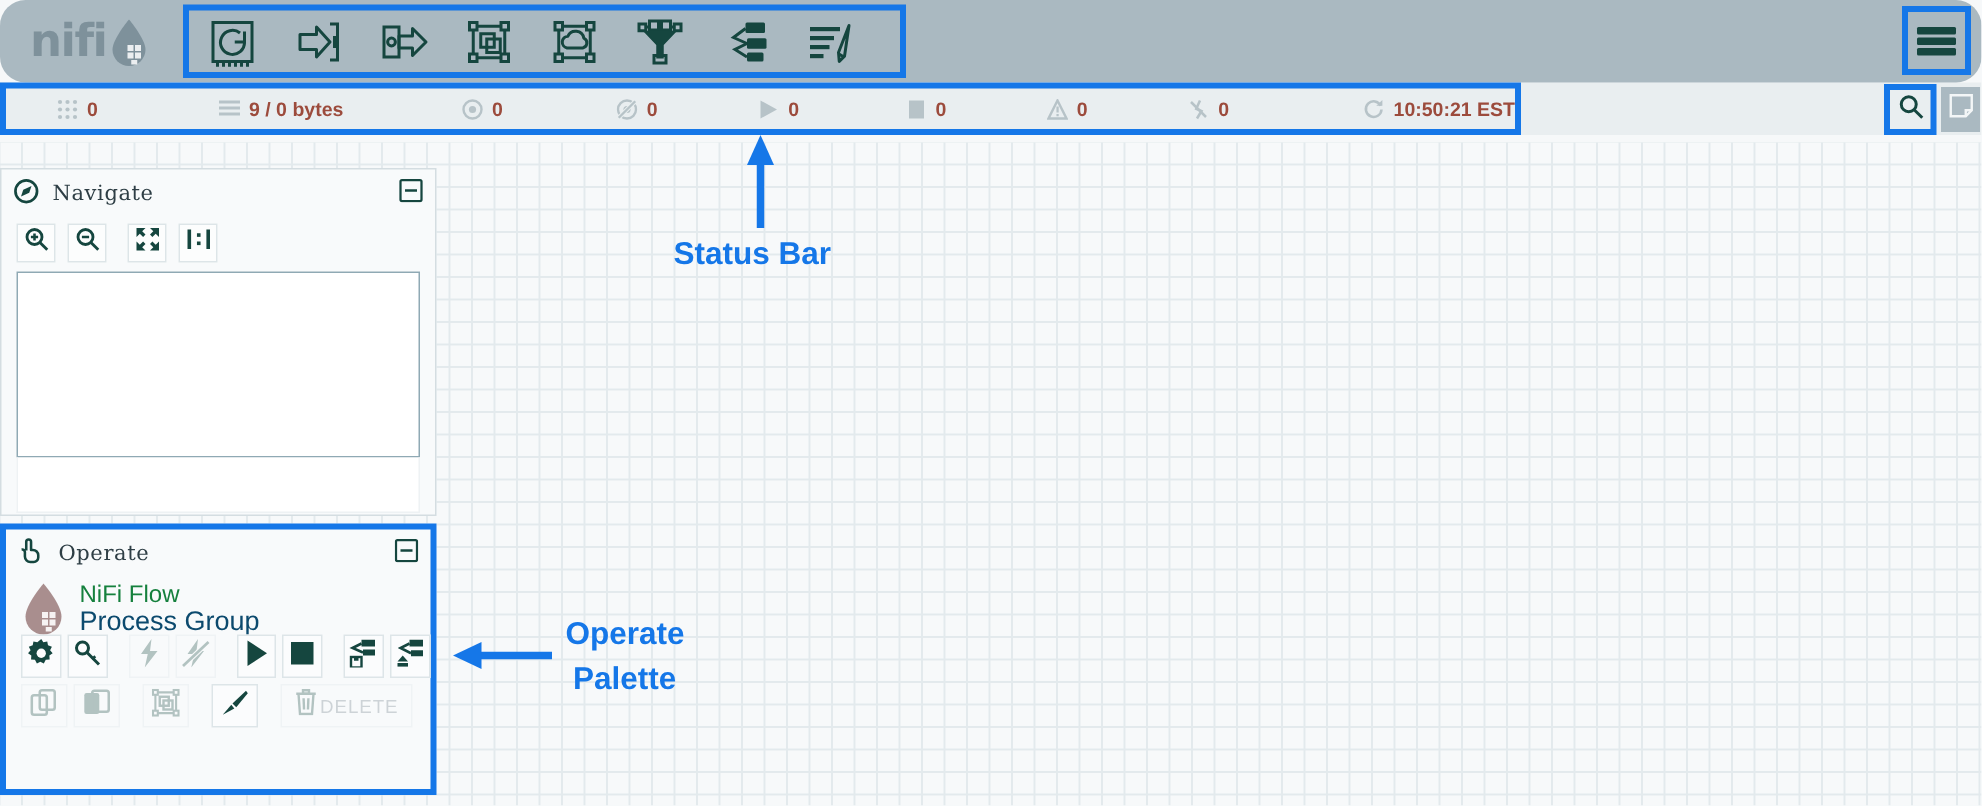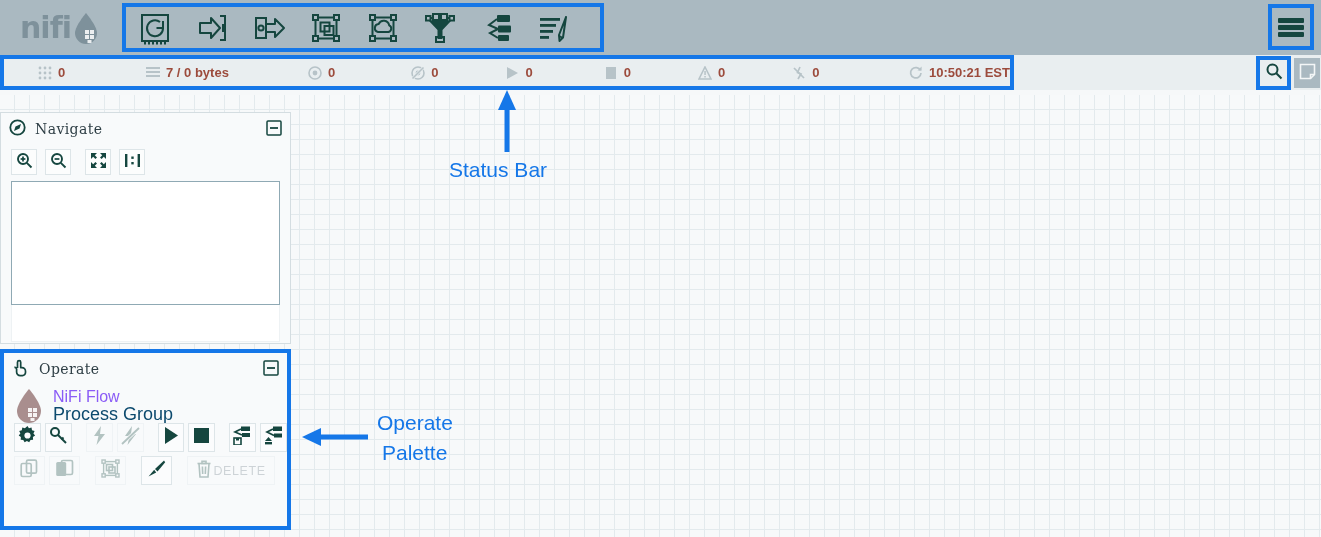--- a/index.html
+++ b/index.html
@@ -16,20 +16,21 @@
     background-image:
       linear-gradient(to right, #e3eaed 1px, transparent 1px),
       linear-gradient(to bottom, #e3eaed 1px, transparent 1px);
     background-size:15px 15px;
     background-position:-1px -1px;
   }
   
   #header{
     position:absolute;left:0;top:0;width:1321px;height:55px;
     background:#aab9c1;
+    border-radius:17px;
   }
   #logo{
     position:absolute;left:20px;top:6px;width:100px;height:44px;
     display:flex;align-items:center;
   }
   #logo .word{
     font-family:"DejaVu Sans", sans-serif;
     font-weight:bold;font-size:30px;letter-spacing:-1px;
     color:#7e919b;line-height:1;
   }
@@ -81,21 +82,21 @@
   }
   #notes-btn{
     position:absolute;left:1294px;top:58px;width:26px;height:30px;
     display:flex;align-items:center;justify-content:center;cursor:pointer;
     background:#aab9c1;
   }
   
   .anno{
     position:absolute;color:#1577e8;
     font-family:"Liberation Sans", sans-serif;
-    font-weight:normal;font-size:21px;white-space:nowrap;
+    font-weight:bold;font-size:21px;white-space:nowrap;
   }
   
   #navigate-panel{
     position:absolute;left:0;top:112px;width:291px;height:232px;
     background:#f8fafb;border:1px solid #d4dde1;box-sizing:border-box;
   }
   .panel-head{
     display:flex;align-items:center;height:32px;padding:0 8px;
     color:#2e3e45;font-size:14px;
     font-family:"DejaVu Serif", serif;
@@ -114,21 +115,21 @@
   #nav-footer{
     margin:0 10px;height:36px;background:#ffffff;border:1px solid #eef2f4;border-top:none;
   }
   
   #operate-panel{
     position:absolute;left:0;top:349px;width:291px;height:181px;
     background:#f8fafb;border:4px solid #1577e8;box-sizing:border-box;
   }
   #op-entity{display:flex;align-items:center;padding:2px 0 0 10px;}
   #op-entity .ent-drop{width:30px;height:36px;position:relative;margin-right:9px;}
-  #op-entity .ent-txt .name{font-size:16px;color:#8b5cf6;line-height:18px;}
+  #op-entity .ent-txt .name{font-size:16px;color:#15803d;line-height:18px;}
   #op-entity .ent-txt .type{font-size:18px;color:#0c4a6e;line-height:16px;}
   #op-uuid{
     padding:4px 0 5px 10px;color:#9c4b3c;font-size:12.5px;
     font-family:"Liberation Sans", sans-serif;
   }
   .op-row{display:flex;gap:4px;padding:0 0 4px 10px;}
   .op-btn{
     width:31px;height:29px;border:1px solid #dde5e8;background:#fbfcfd;
     display:flex;align-items:center;justify-content:center;cursor:pointer;
     box-sizing:border-box;
@@ -341,21 +342,21 @@
   </div>
 
   <div class="stat" style="width:165px">
     <span class="gly">
       <svg width="14" height="14" viewBox="0 0 14 14" fill="#b7c3c8">
         <rect x="0" y="1" width="14" height="2"></rect>
           <rect x="0" y="5" width="14" height="2"></rect>
         <rect x="0" y="9" width="14" height="2"></rect>
       </svg>
     </span>
-    <span>7 / 0 bytes</span>
+    <span>9 / 0 bytes</span>
   </div>
 
   <div class="stat" style="width:105px">
     <span class="gly">
       <svg width="14" height="14" viewBox="0 0 14 14">
         <circle cx="7" cy="7" r="6" fill="none" stroke="#b7c3c8" stroke-width="1.6"></circle>
         <circle cx="7" cy="7" r="2.4" fill="#b7c3c8"></circle>
       </svg>
     </span>
     <span>0</span>

